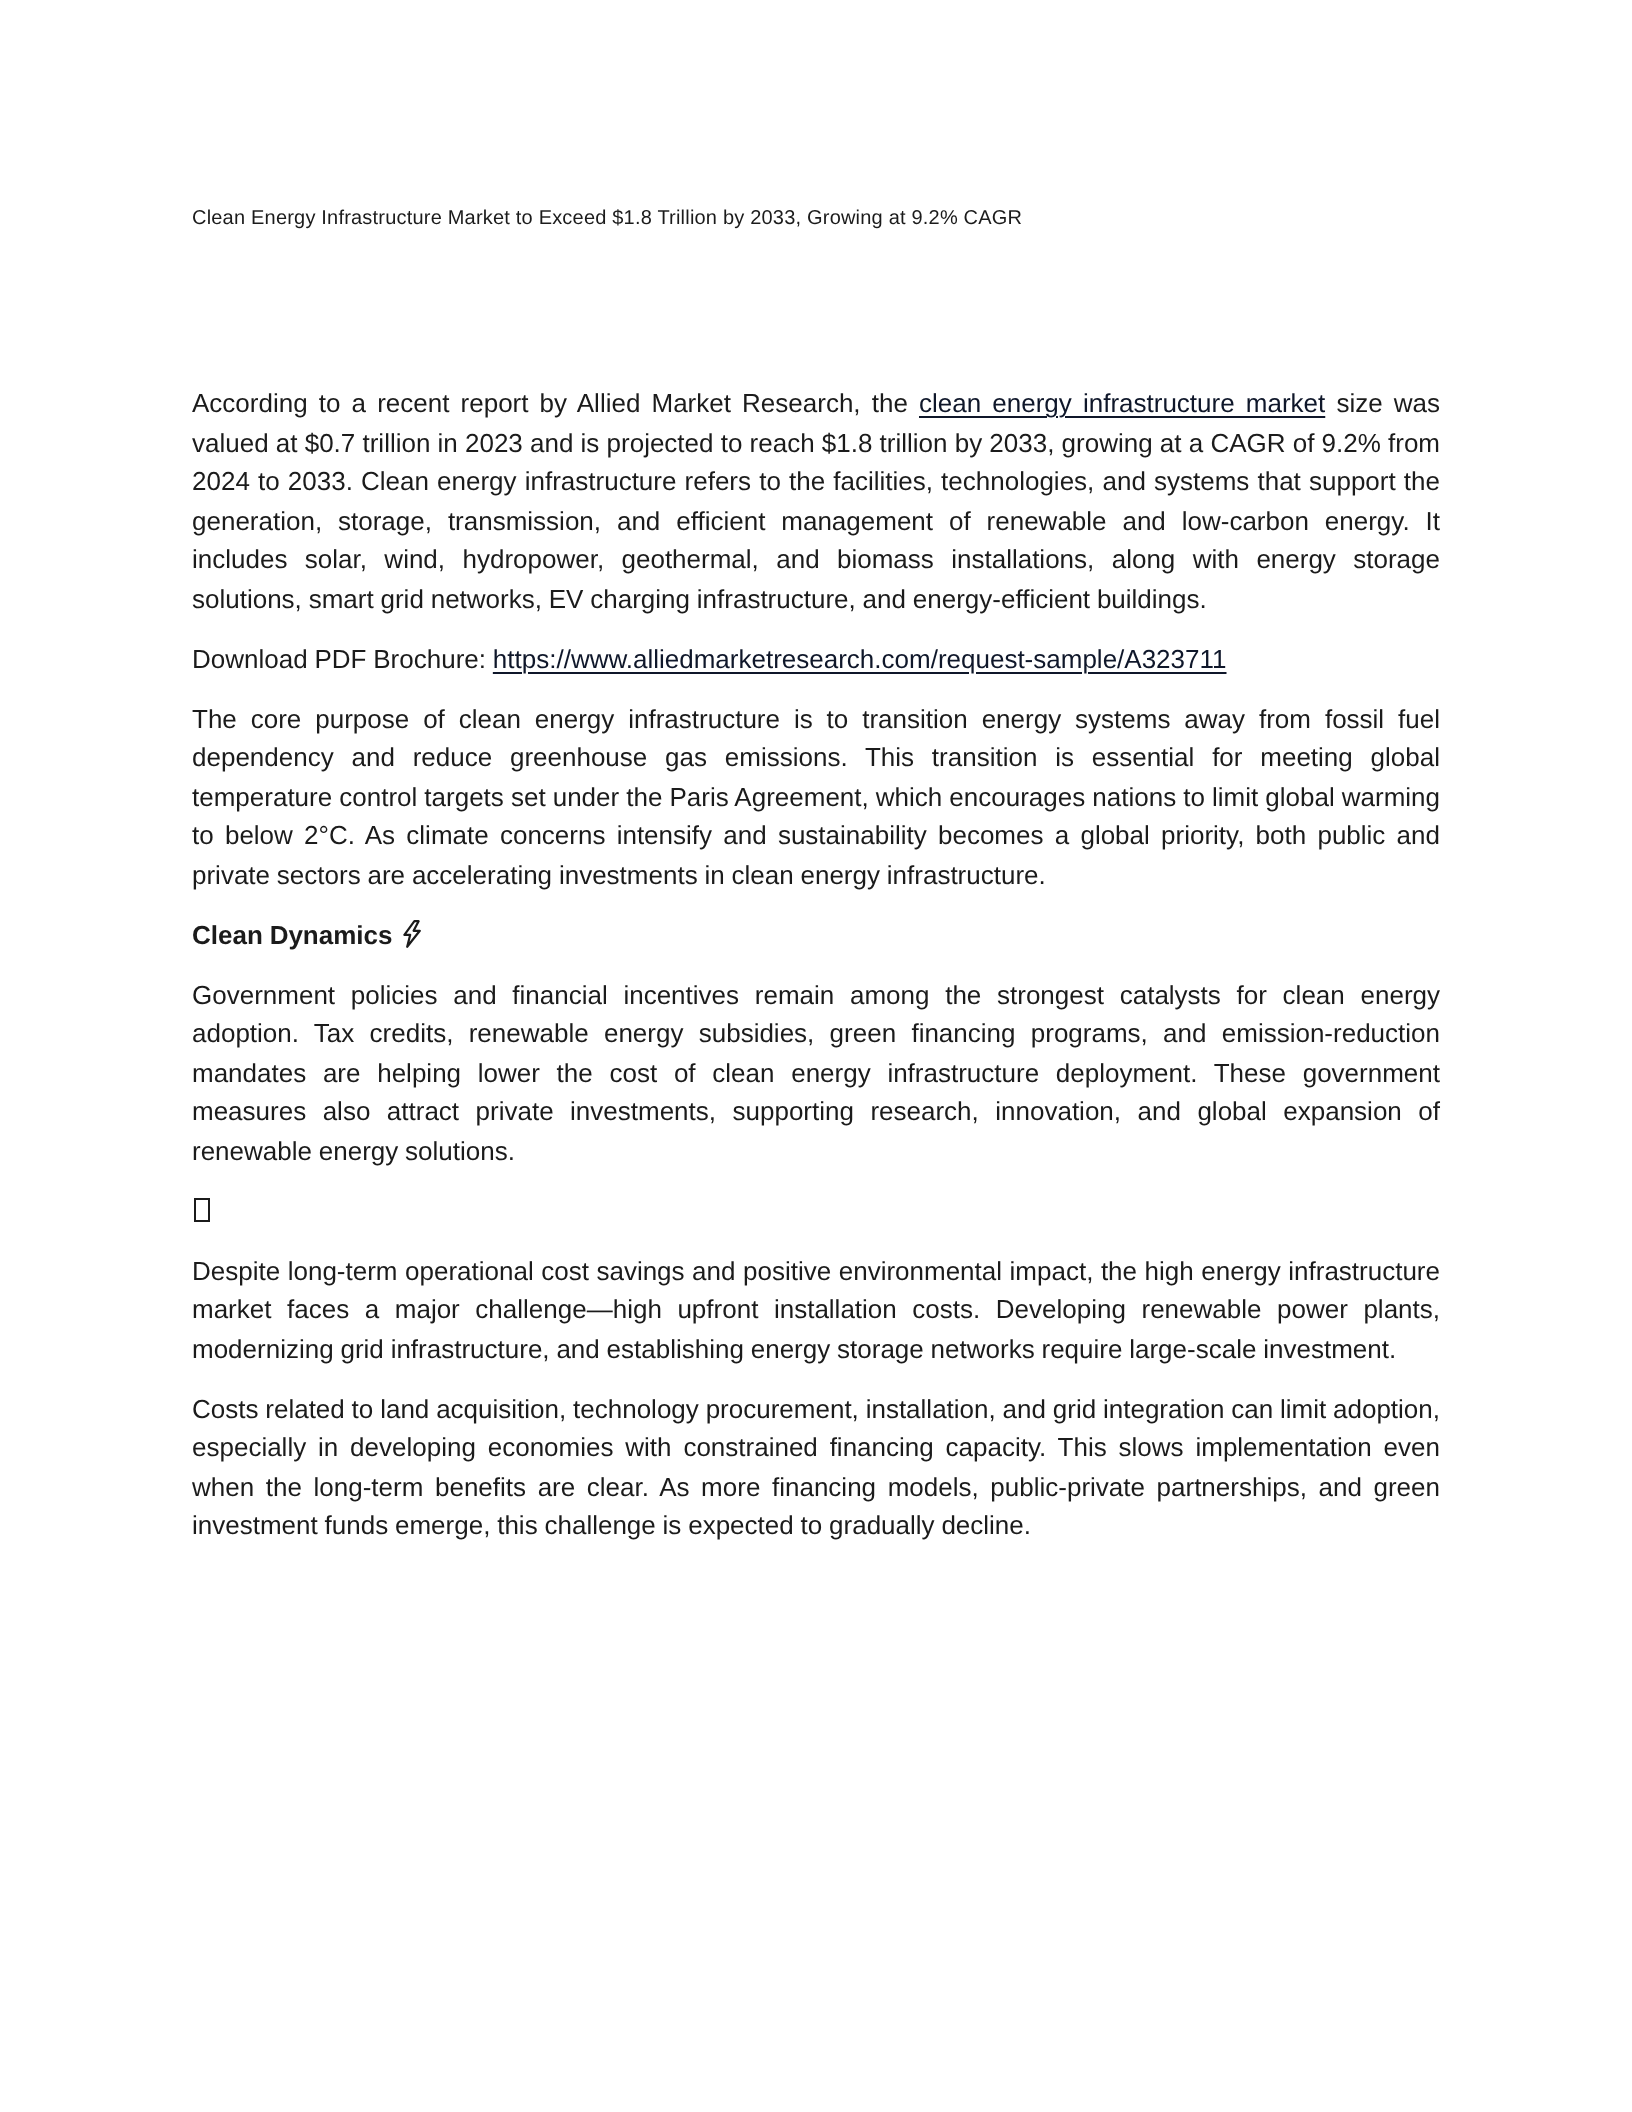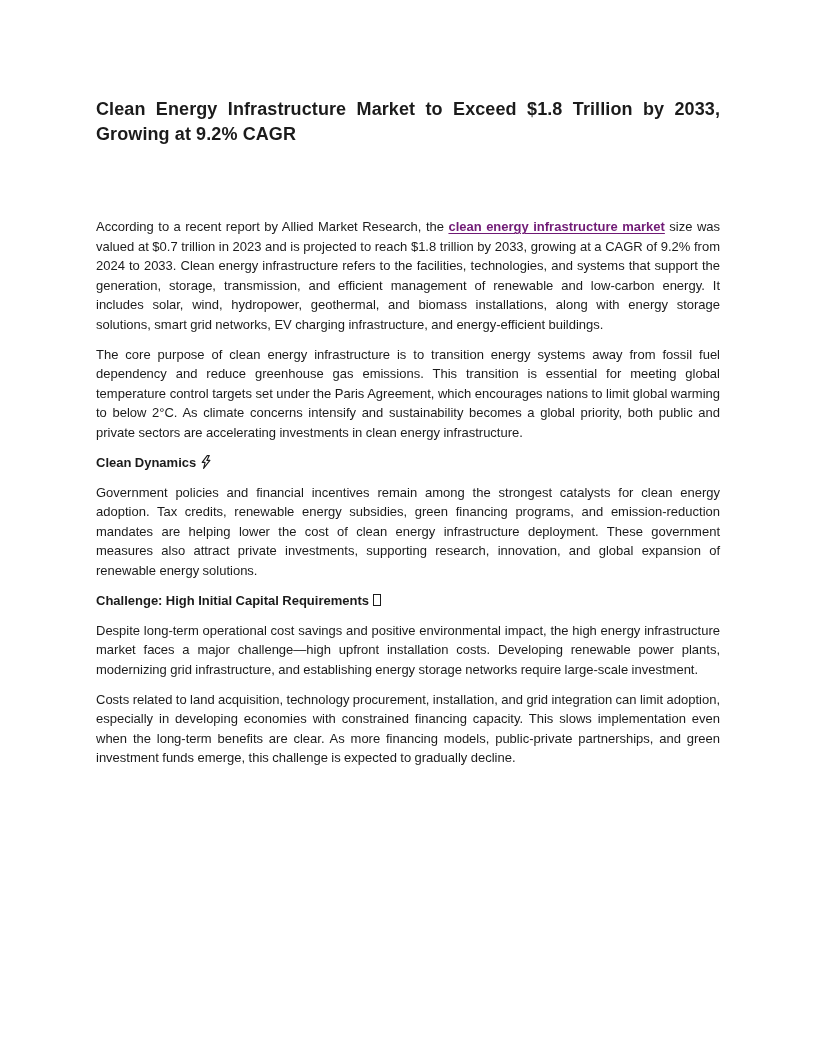--- a/index.html
+++ b/index.html
@@ -9,43 +9,43 @@
     height: 1056px;
     margin: 0 auto;
     background: #ffffff;
     box-sizing: border-box;
     padding: 97px 96px 0 96px;
     font-family: "Liberation Sans", sans-serif;
     color: #1b1b1b;
     overflow: hidden;
   }
   .doc-title {
-    font-size: 18px;
-    font-weight: bold;
+    font-size: 10px;
+    font-weight: normal;
     line-height: 25px;
     margin: 0 0 70px 0;
     text-align: justify;
     letter-spacing: 0.1px;
   }
   .doc-body { }
   .paragraph, .heading {
     font-size: 13px;
     line-height: 19.5px;
     margin: 0 0 10.5px 0;
     word-spacing: -0.2px;
   }
   .paragraph { text-align: justify; }
   .heading {
     font-weight: bold;
     text-align: left;
   }
   .b { font-weight: normal; }
   a.inline-link {
-    color: #701a75;
-    font-weight: bold;
+    color: #0f172a;
+    font-weight: normal;
     text-decoration: underline;
     text-decoration-thickness: 1px;
     text-underline-offset: 2px;
   }
   .icon-lightning {
     display: inline-block;
     width: 10px;
     height: 14px;
     vertical-align: -2px;
     margin-left: 1px;
@@ -61,22 +61,23 @@
     margin: 0 1px;
   }
 </style>
 </head>
 <body>
 
 <div class="page">
   <h1 class="doc-title">Clean Energy Infrastructure Market to Exceed $1.8 Trillion by 2033, Growing at 9.2% CAGR</h1>
   <div class="doc-body">
       <p class="paragraph"><span>According to a recent report by Allied Market Research, the </span><a class="inline-link b" href="#">clean energy infrastructure market</a><span> size was valued at </span><span class="b">$0.7 trillion in 2023</span><span> and is projected to reach </span><span class="b">$1.8 trillion by 2033</span><span>, growing at a </span><span class="b">CAGR of 9.2%</span><span> from 2024 to 2033. Clean energy infrastructure refers to the facilities, technologies, and systems that support the generation, storage, transmission, and efficient management of renewable and low-carbon energy. It includes </span><span class="b">solar, wind, hydropower, geothermal, and biomass</span><span> installations, along with </span><span class="b">energy storage solutions, smart grid networks, EV charging infrastructure, and energy-efficient buildings</span><span>.</span></p>
+      <p class="paragraph"><span class="b">Download PDF Brochure: </span><a class="inline-link b" href="#">https://www.alliedmarketresearch.com/request-sample/A323711</a></p>
       <p class="paragraph"><span>The core purpose of clean energy infrastructure is to transition energy systems away from fossil fuel dependency and reduce greenhouse gas emissions. This transition is essential for meeting global temperature control targets set under the </span><span class="b">Paris Agreement</span><span>, which encourages nations to limit global warming to below 2°C. As climate concerns intensify and sustainability becomes a global priority, both public and private sectors are accelerating investments in clean energy infrastructure.</span></p>
       <h2 class="heading"><span>Clean Dynamics </span><span class="icon-lightning"><svg viewBox="0 0 10 14" xmlns="http://www.w3.org/2000/svg">
             <path d="M6.2 0.6 L1.2 7.4 L4.1 7.4 L2.6 13.4 L8.9 5.4 L5.8 5.4 L8.3 0.6 Z" fill="none" stroke="#1b1b1b" stroke-width="1.1" stroke-linejoin="round"></path>
           </svg></span></h2>
       <p class="paragraph"><span>Government policies and financial incentives remain among the strongest catalysts for clean energy adoption. Tax credits, renewable energy subsidies, green financing programs, and emission-reduction mandates are helping lower the cost of clean energy infrastructure deployment. These government measures also attract private investments, supporting research, innovation, and global expansion of renewable energy solutions.</span></p>
-      <h2 class="heading"><span>Challenge: High Initial Capital Requirements </span><span class="icon-tofu"></span></h2>
+      <h2 class="heading"><span class="icon-tofu"></span></h2>
       <p class="paragraph"><span>Despite long-term operational cost savings and positive environmental impact, the high energy infrastructure market faces a major challenge—</span><span class="b">high upfront installation costs</span><span>. Developing renewable power plants, modernizing grid infrastructure, and establishing energy storage networks require large-scale investment.</span></p>
       <p class="paragraph"><span>Costs related to </span><span class="b">land acquisition, technology procurement, installation, and grid integration</span><span> can limit adoption, especially in developing economies with constrained financing capacity. This slows implementation even when the long-term benefits are clear. As more financing models, public-private partnerships, and green investment funds emerge, this challenge is expected to gradually decline.</span></p>
     </div>
 </div>
 
 </body></html>

